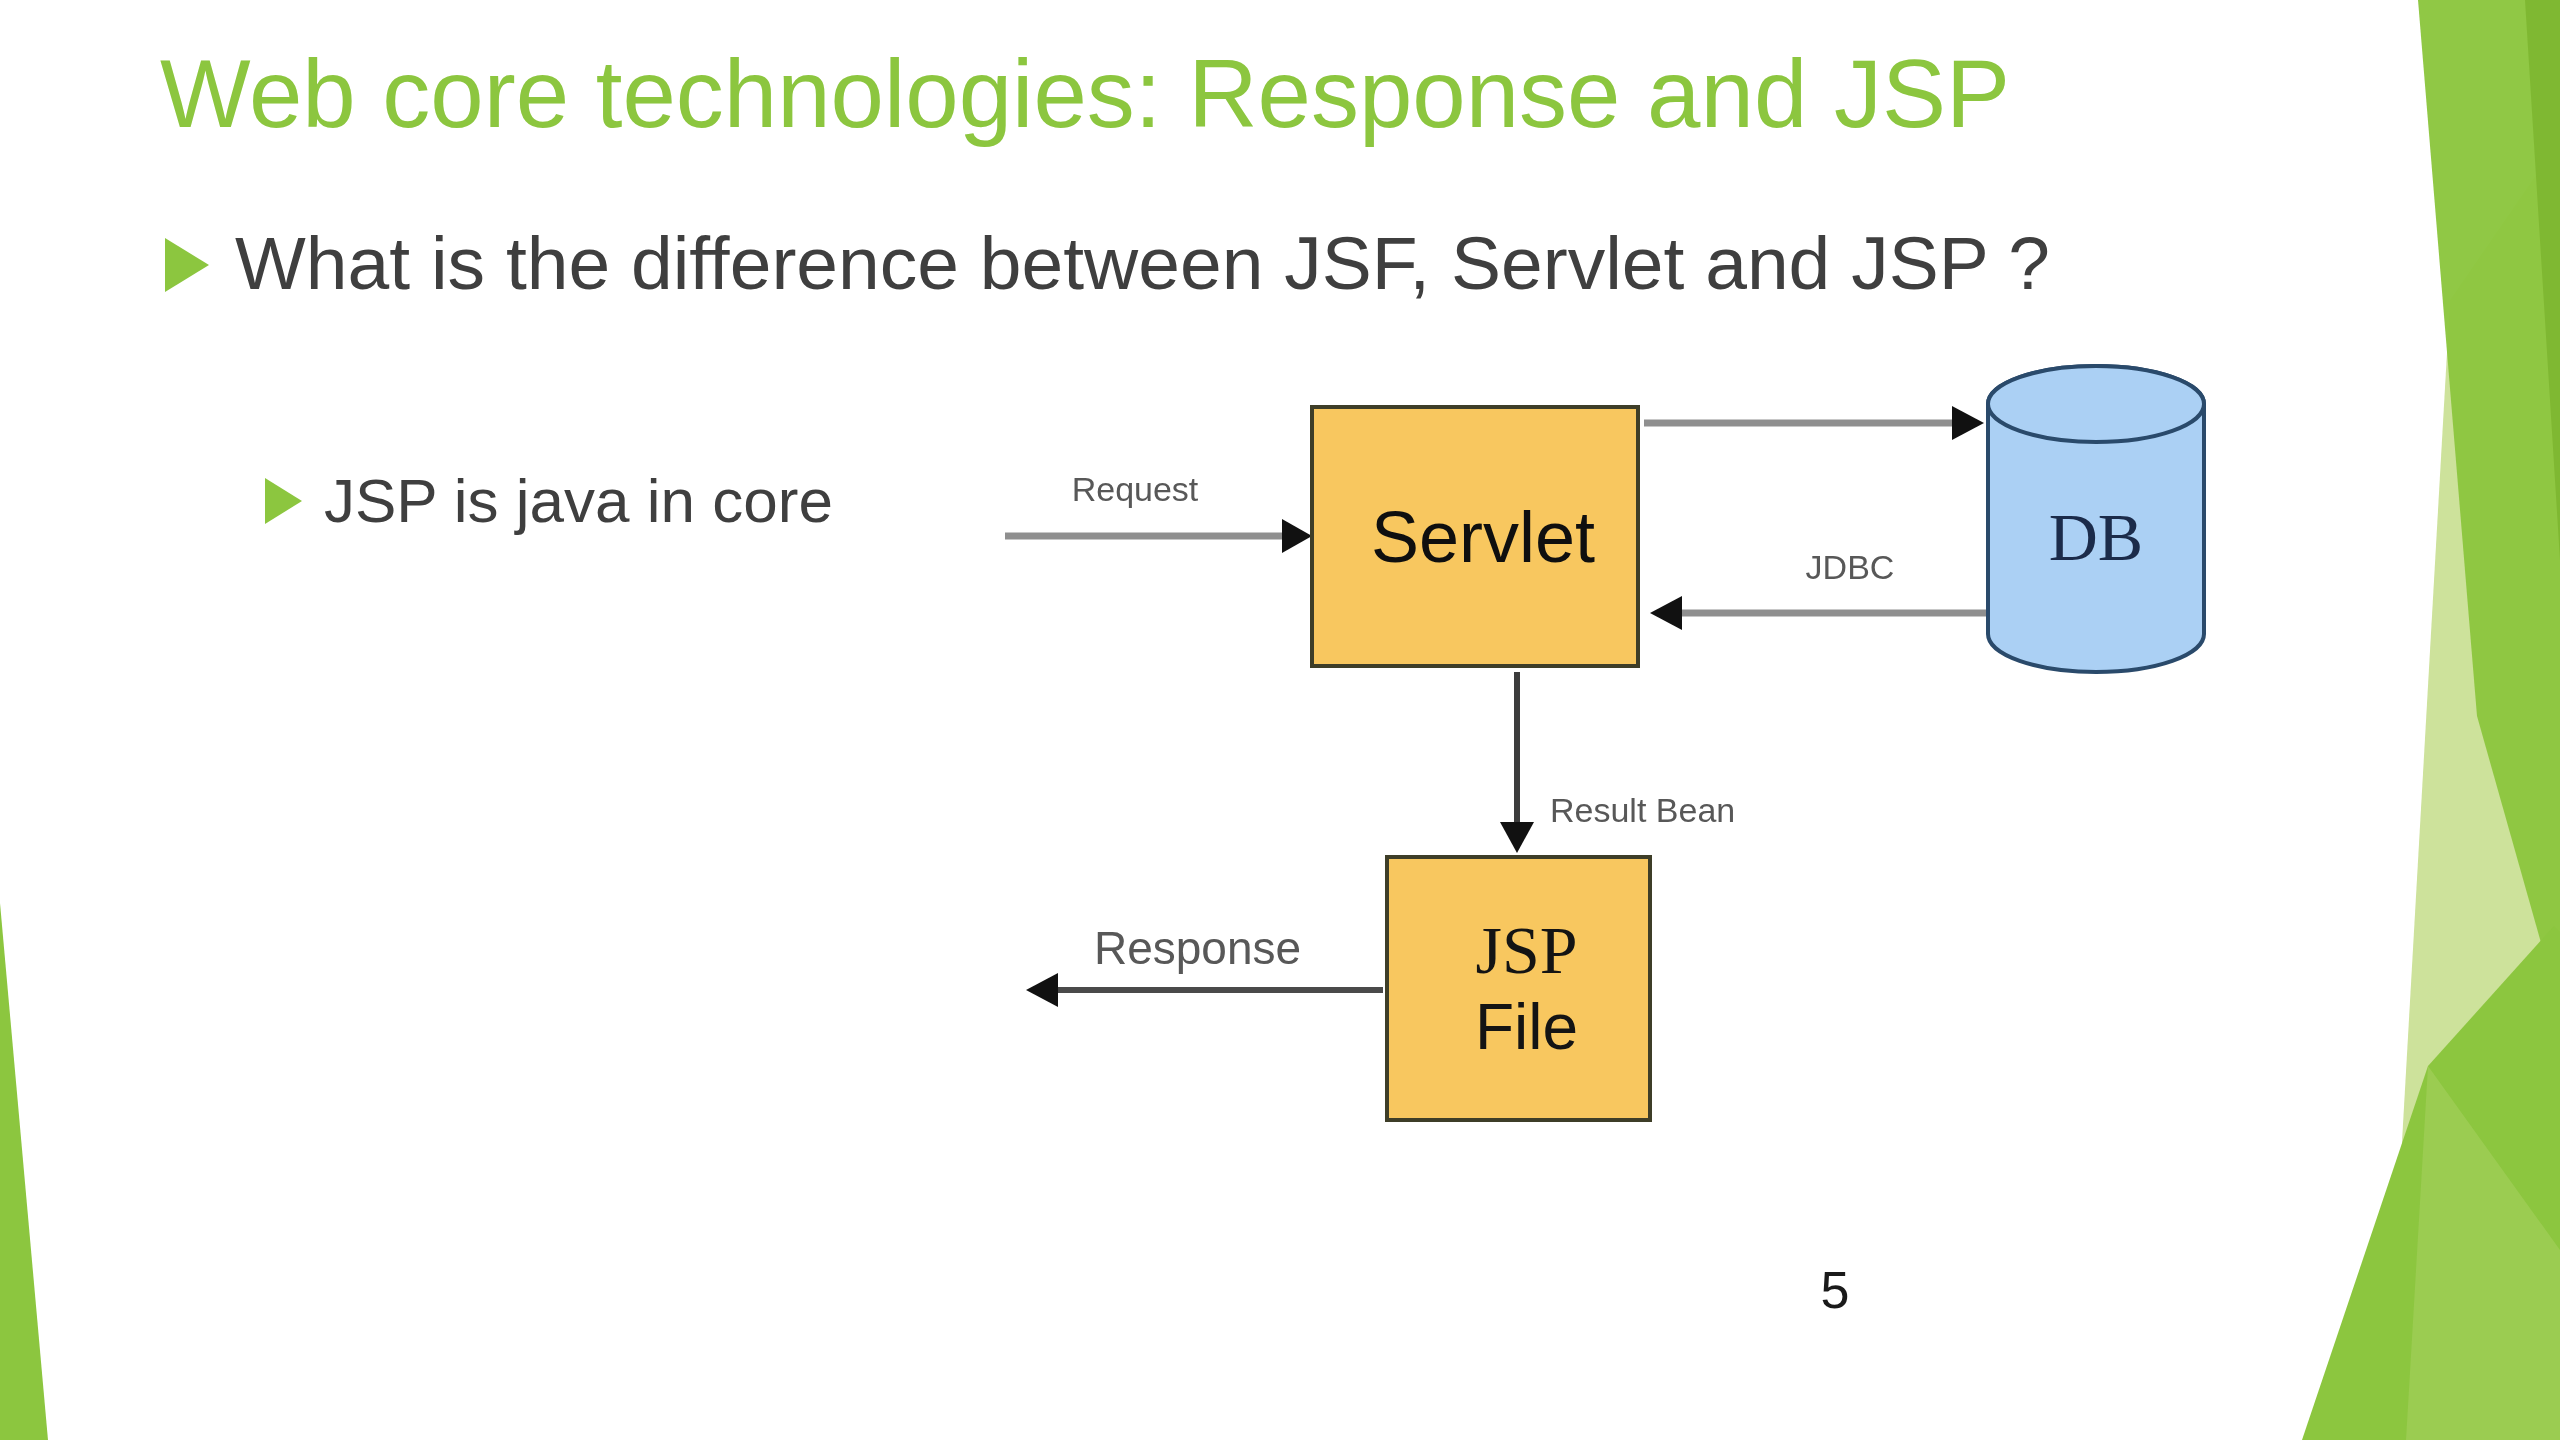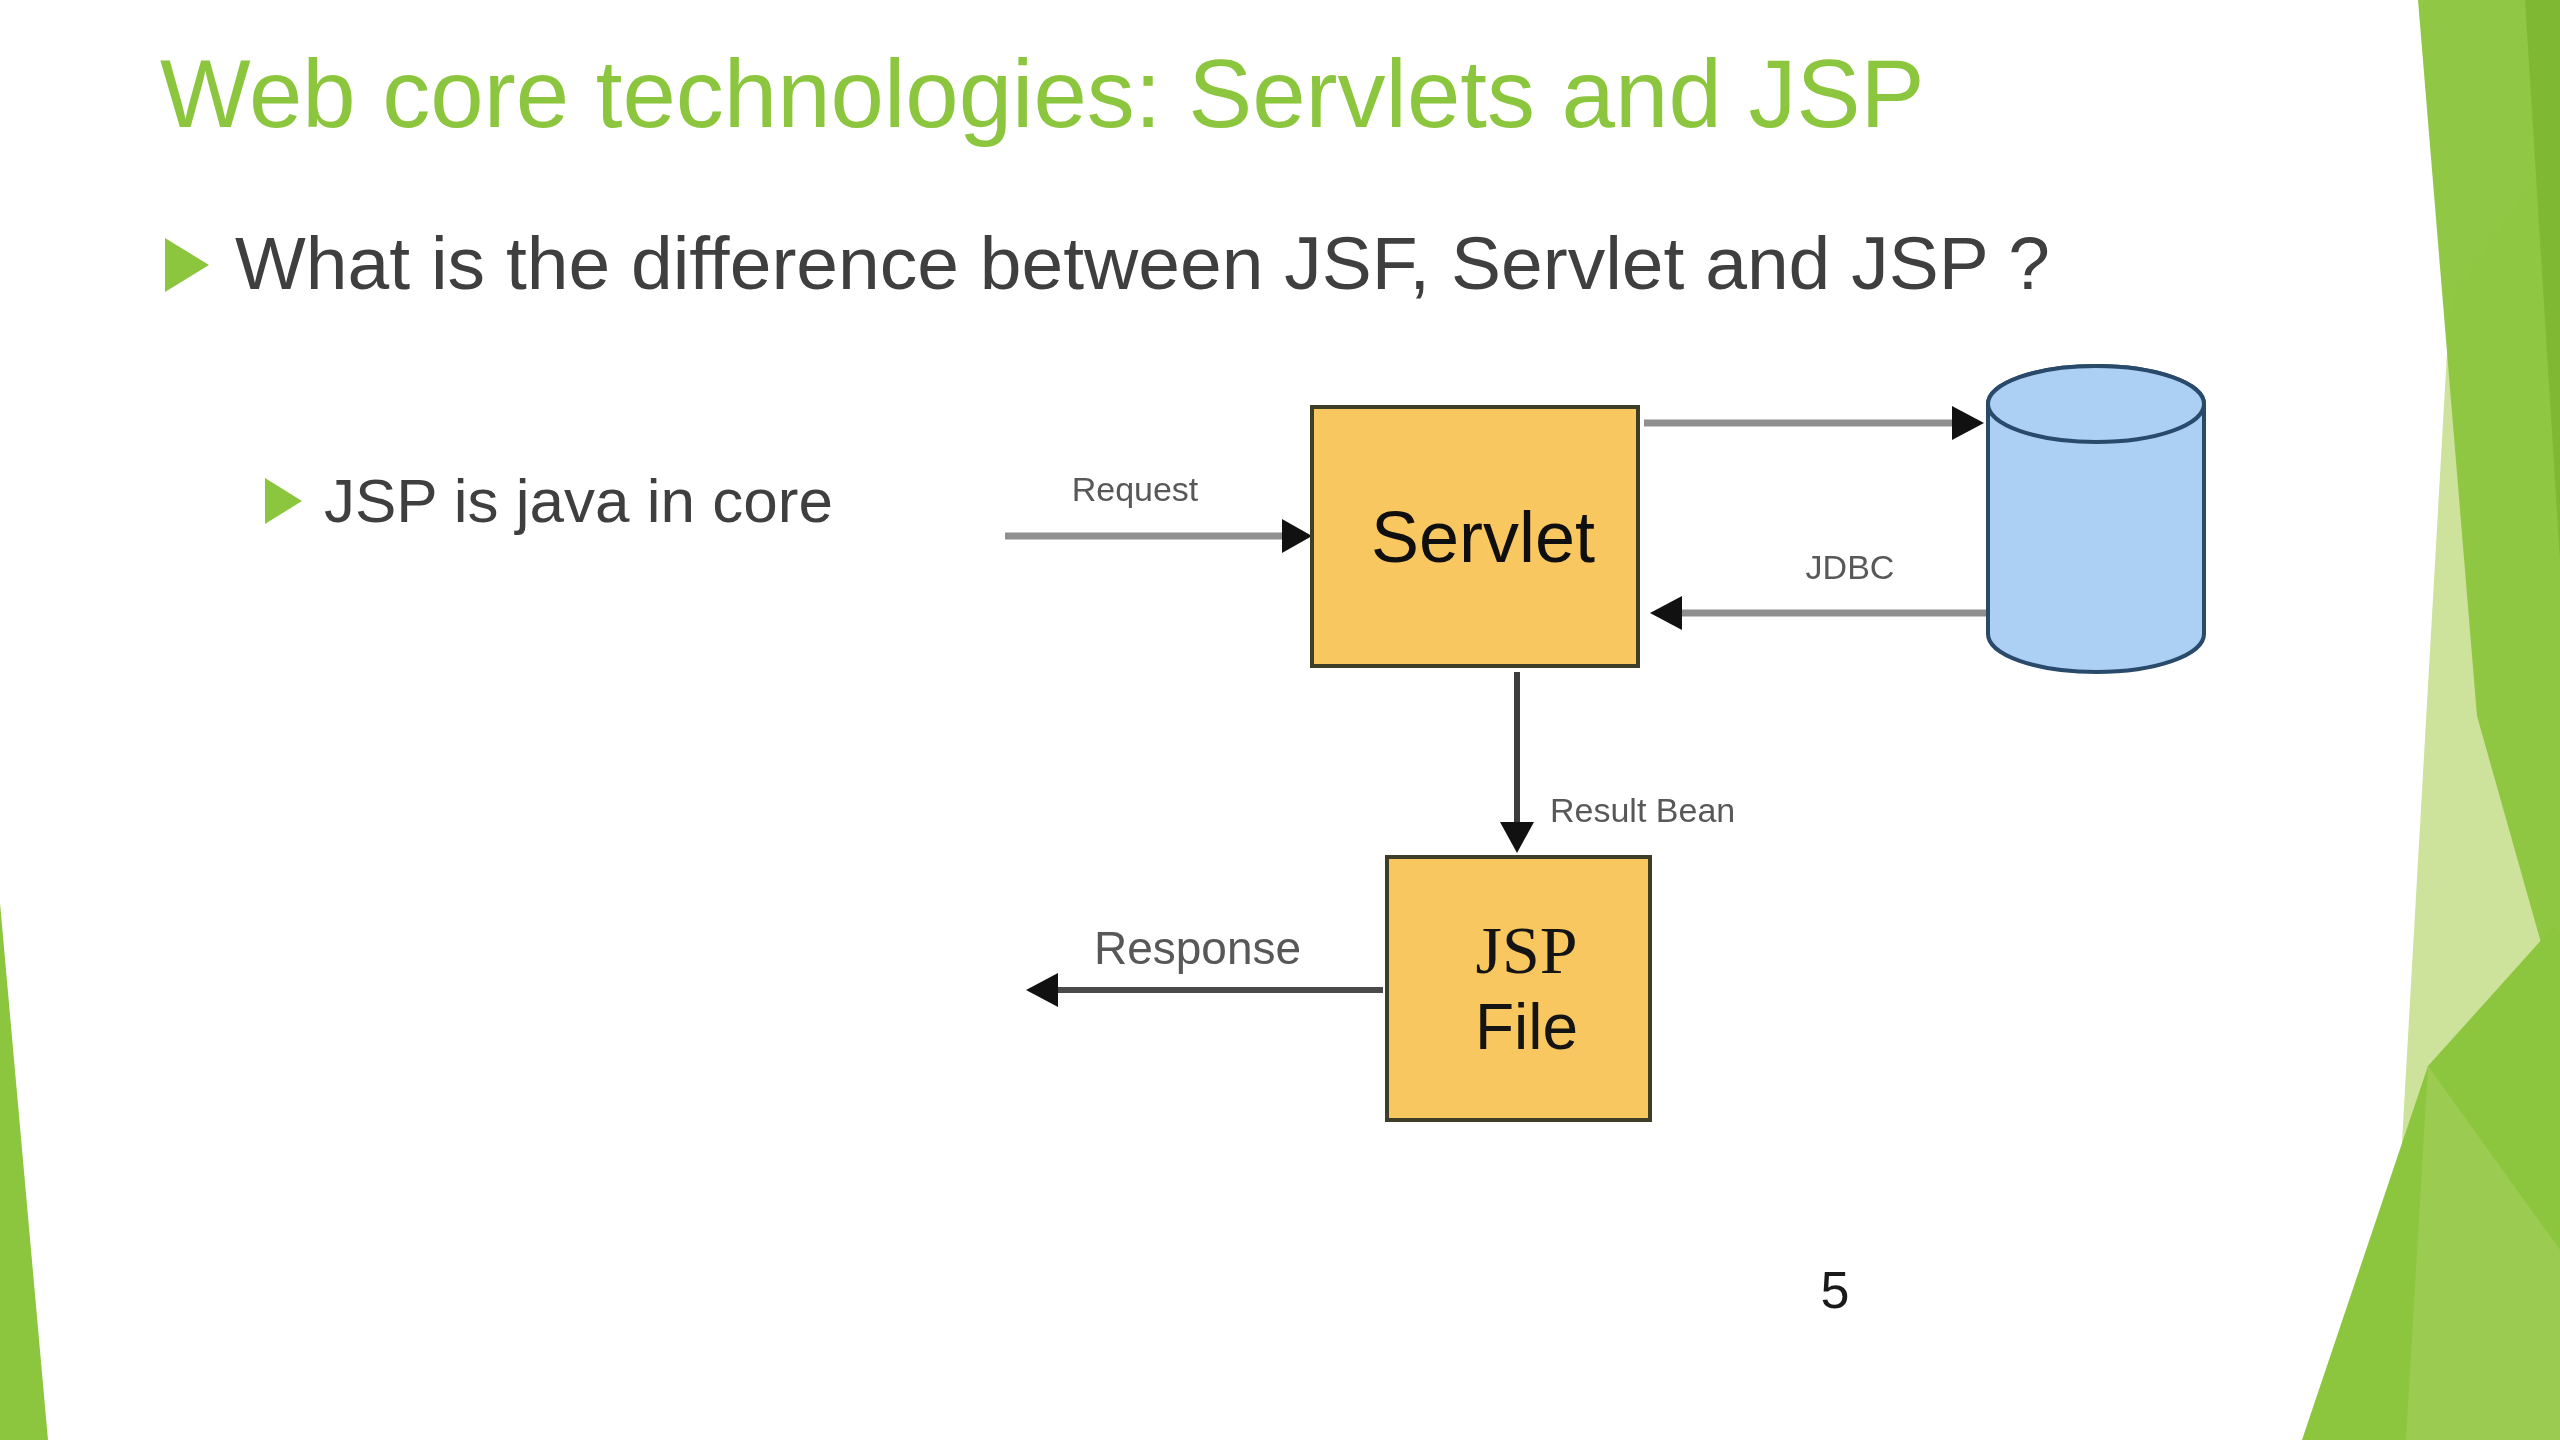--- a/index.html
+++ b/index.html
@@ -109,21 +109,21 @@
       <polygon points="2450,300 2560,140 2560,1440 2385,1440" fill="#CDE29B"></polygon>
       <polygon points="2418,0 2560,0 2560,1010 2477,716" fill="#8CC63F" opacity="0.97"></polygon>
       <polygon points="2525,0 2560,0 2560,560" fill="#7CB52F" opacity="0.85"></polygon>
       <polygon points="2554,926 2560,932 2560,1440 2302,1440 2428,1066" fill="#8CC63F"></polygon>
       <polygon points="2428,1066 2560,1250 2560,1440 2406,1440" fill="#A3CF5B" opacity="0.65"></polygon>
     </g>
   </svg>
 
   <div class="content">
 
-    <div class="title">Web core technologies: Servlets and JSP</div>
+    <div class="title">Web core technologies: Response and JSP</div>
 
     <div class="bullet-row" style="left:165px; top:238px;">
       <span class="tri tri-lg"></span>
       <span class="bullet-main-text" style="margin-left:26px; margin-top:-12px;">What is the difference between JSF, Servlet and JSP ?</span>
     </div>
 
 
     <div class="bullet-row" style="left:265px; top:478px;">
       <span class="tri tri-sm"></span>
       <span class="bullet-sub-text" style="margin-left:22px; margin-top:-8px;">JSP is java in core</span>
@@ -163,20 +163,21 @@
 
     <div class="node jsp-node">
       <span class="jsp-line1">JSP</span>
       <span class="jsp-line2">File</span>
     </div>
 
     <svg class="db-wrap" viewBox="0 0 224 314" aria-hidden="true">
       <path d="M 4 42 A 108 38 0 0 1 220 42 L 220 272 A 108 38 0 0 1 4 272 Z" fill="#ABD0F4" stroke="#2A4A6B" stroke-width="4"></path>
       <ellipse cx="112" cy="42" rx="108" ry="38" fill="#ABD0F4" stroke="#2A4A6B" stroke-width="4"></ellipse>
     </svg>
+    <div class="db-label">DB</div>
 
     <div class="flow-label lbl-request">Request</div>
     <div class="flow-label lbl-jdbc">JDBC</div>
     <div class="flow-label lbl-result">Result Bean</div>
     <div class="flow-label lbl-response">Response</div>
 
     <div class="page-number">5</div>
 
   </div>
 </div>

